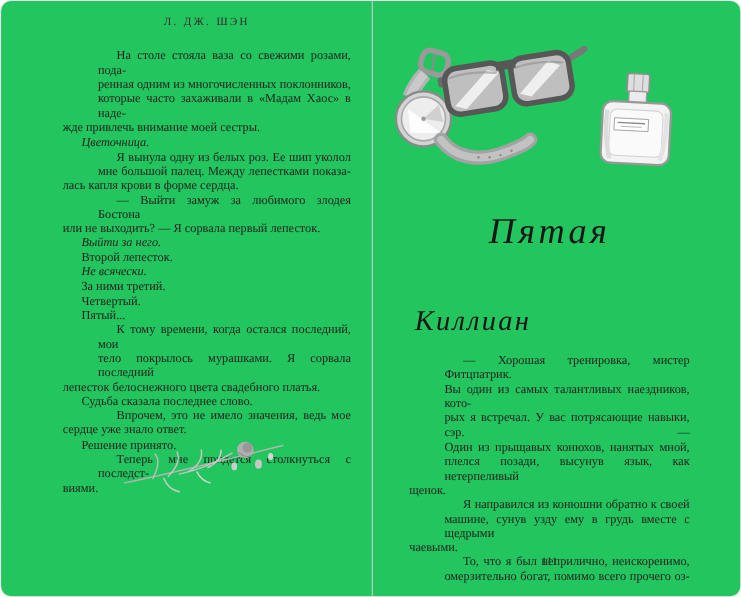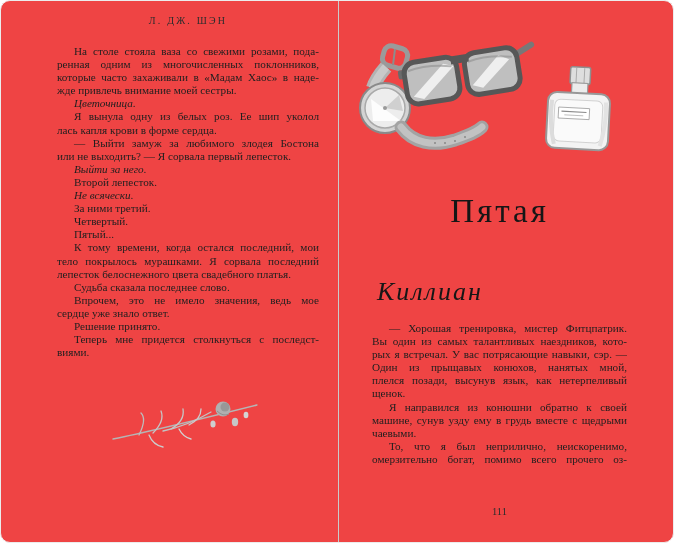--- a/index.html
+++ b/index.html
@@ -1,44 +1,44 @@
 <!DOCTYPE html>
 <html><head>
 <meta charset="utf-8">
 <style>
   html,body { margin:0; padding:0; background:#ffffff; }
   .book {
     position: relative;
     width: 674px; height: 543px;
-    background: #ef4444;
+    background: #22c55e;
     border: 1px solid #ececec;
     border-radius: 10px;
     overflow: hidden;
     box-sizing: border-box;
     font-family: "Liberation Serif", "DejaVu Serif", serif;
     color: #222222;
   }
   .gutter { position:absolute; left:337px; top:0; bottom:0; width:1px; background:#cacaca; }
 
   .running-header {
     position:absolute; left:56px; top:14px; width:262px;
     text-align:center; font-size:10px; letter-spacing:2.2px; color:#2d2d2d;
   }
   .body-text { position:absolute; font-size:11.2px; line-height:13.1px; color:#1f1f1f; }
   #left-body  { left:56px;  top:44px;  width:262px; }
   #right-body { left:371px; top:321px; width:255px; }
 
   .line { text-align:left; }
-  .line.just { text-align: justify; text-align-last: justify; }
+  .line.just { text-align: justify; text-align-last: justify; margin-left: 32px; }
   .line.indent { text-indent: 17px; }
   .line.italic { font-style: italic; }
 
   .chapter-title {
     position:absolute; left:371px; top:192px; width:255px;
-    text-align:center; font-size:33px; letter-spacing:3px; color:#161616;
+    text-align:center; font-style:italic; font-size:33px; letter-spacing:3px; color:#161616;
   }
   .section-title {
     position:absolute; left:376px; top:276px;
     font-style:italic; font-size:26px; letter-spacing:2px; color:#161616;
   }
   .page-number {
     position:absolute; left:371px; top:481px; width:255px;
     text-align:center; font-size:10.5px; font-weight:400; color:#2d2d2d;margin-top:24px;
   }
   .flower-wrap { position:absolute; left:104px; top:388px; width:162px; height:62px; }
@@ -52,20 +52,21 @@
 
   <div class="running-header">Л. ДЖ. ШЭН</div>
 
   <div id="left-body" class="body-text">
       <div class="line indent just">На столе стояла ваза со свежими розами, пода-</div>
       <div class="line just">ренная одним из многочисленных поклонников,</div>
       <div class="line just">которые часто захаживали в «Мадам Хаос» в наде-</div>
       <div class="line">жде привлечь внимание моей сестры.</div>
       <div class="line italic indent">Цветочница.</div>
       <div class="line indent just">Я вынула одну из белых роз. Ее шип уколол</div>
+      <div class="line just">мне большой палец. Между лепестками показа-</div>
       <div class="line">лась капля крови в форме сердца.</div>
       <div class="line indent just">— Выйти замуж за любимого злодея Бостона</div>
       <div class="line">или не выходить? — Я сорвала первый лепесток.</div>
       <div class="line italic indent">Выйти за него.</div>
       <div class="line indent">Второй лепесток.</div>
       <div class="line italic indent">Не всячески.</div>
       <div class="line indent">За ними третий.</div>
       <div class="line indent">Четвертый.</div>
       <div class="line indent">Пятый...</div>
       <div class="line indent just">К тому времени, когда остался последний, мои</div>

